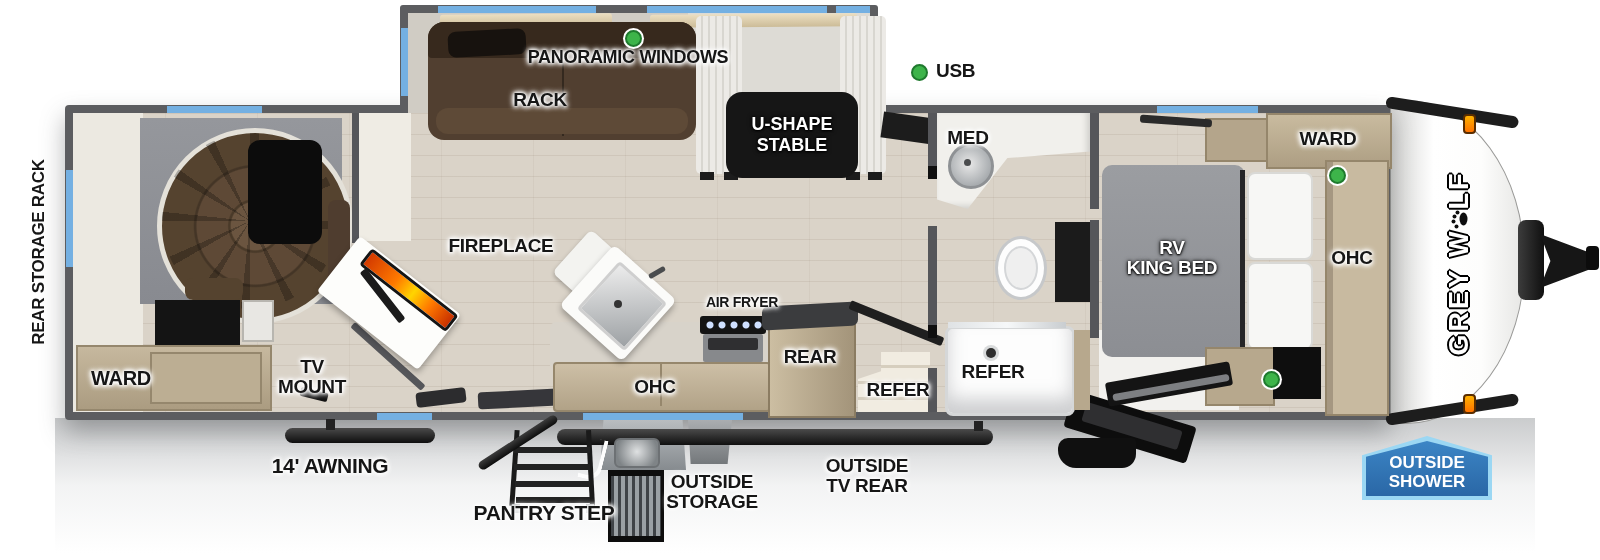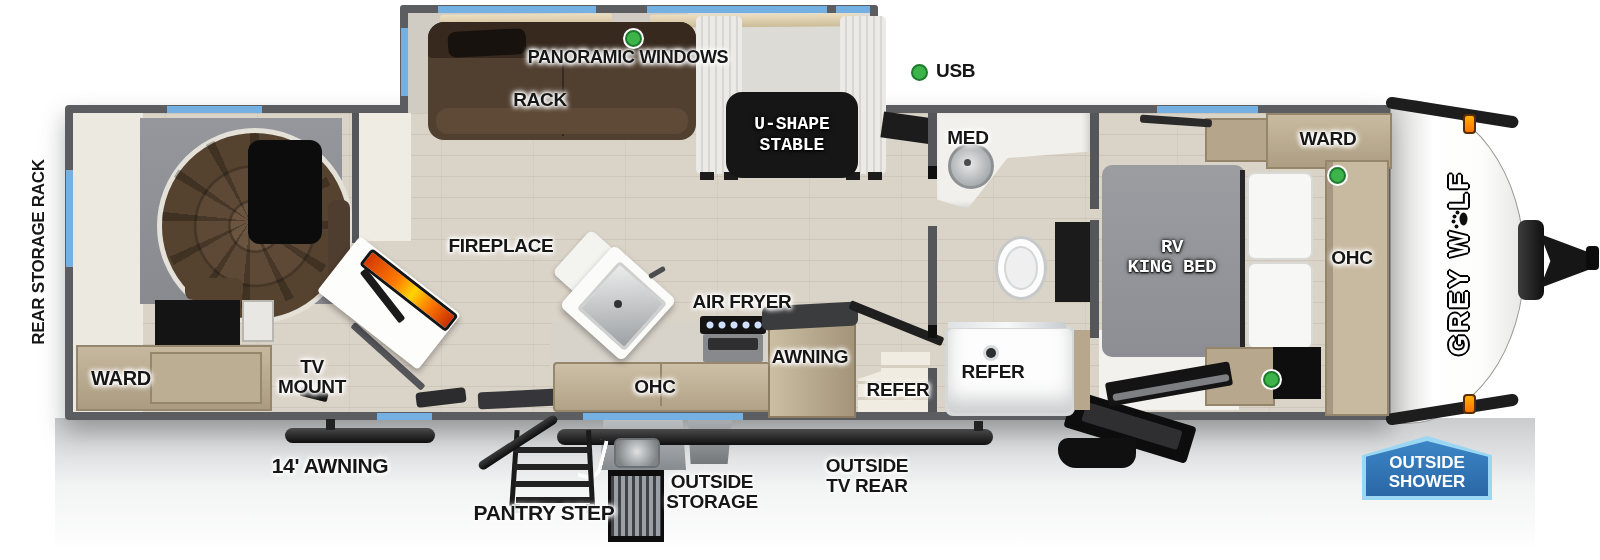--- a/index.html
+++ b/index.html
@@ -2,21 +2,21 @@
 <html><head>
 <meta charset="utf-8">
 <style>
   html,body{margin:0;padding:0;background:#fff;}
   #stage{position:relative;width:1600px;height:560px;background:#ffffff;overflow:hidden;
          font-family:"Liberation Sans",sans-serif;}
   .a{position:absolute;}
   .lbl{position:absolute;font-weight:700;color:#161616;white-space:nowrap;text-align:center;
        transform:translate(-50%,-50%);letter-spacing:-0.3px;line-height:1.04;
        text-shadow:0 0 3px #fff,0 0 4px #fff,0 0 6px #fff,0 0 7px #fff,0 1px 5px #fff;z-index:40;}
-  .lbl-light{color:#fff;text-shadow:0 1px 2px rgba(0,0,0,.95),0 0 3px rgba(0,0,0,.85),0 0 5px rgba(0,0,0,.7);font-family:Liberation Mono, monospace;}
+  .lbl-light{color:#fff;text-shadow:0 1px 2px rgba(0,0,0,.95),0 0 3px rgba(0,0,0,.85),0 0 5px rgba(0,0,0,.7);}
   .vert{transform:translate(-50%,-50%) rotate(-90deg);}
   .dot{position:absolute;width:13px;height:13px;border-radius:50%;background:#3db44a;
        border:2px solid #1e側7a2e;box-shadow:0 0 0 2px #fff;z-index:42;}
   .dot{border:2px solid #1f7a2e;}
   .win{position:absolute;background:#74b0e2;z-index:30;}
   .wallseg{position:absolute;background:#55565a;z-index:12;}
   .floor{background:#dad3c8;
     background-image:repeating-linear-gradient(180deg,rgba(125,105,85,.12) 0 1px,transparent 1px 21px),
                      repeating-linear-gradient(90deg,rgba(125,105,85,.07) 0 1px,transparent 1px 92px);}
   .bench{background:repeating-linear-gradient(90deg,#eceae6 0 5px,#d8d6d0 5px 7px);border-radius:5px;}
@@ -264,23 +264,23 @@
   <div class="lbl vert" style="left:39px;top:252px;font-size:17px;">REAR STORAGE RACK</div>
   <div class="lbl" style="left:121px;top:378px;font-size:20px;">WARD</div>
   <div class="lbl" style="left:312px;top:377px;font-size:19px;">
     <div>TV</div>
     <div>MOUNT</div>
   </div>
   <div class="lbl" style="left:330px;top:466px;font-size:21px;">14' AWNING</div>
   <div class="lbl" style="left:628px;top:57px;font-size:18px;">PANORAMIC WINDOWS</div>
   <div class="lbl" style="left:540px;top:100px;font-size:19px;">RACK</div>
   <div class="lbl" style="left:501px;top:246px;font-size:19px;">FIREPLACE</div>
-  <div class="lbl" style="left:742px;top:302px;font-size:19px;">AIR FRYER</div>
+  <div class="lbl" style="left:742px;top:302px;font-size:14px;">AIR FRYER</div>
   <div class="lbl" style="left:655px;top:387px;font-size:19px;">OHC</div>
-  <div class="lbl" style="left:810px;top:357px;font-size:19px;">AWNING</div>
+  <div class="lbl" style="left:810px;top:357px;font-size:19px;">REAR</div>
   <div class="lbl" style="left:898px;top:390px;font-size:19px;">REFER</div>
   <div class="lbl" style="left:968px;top:138px;font-size:19px;">MED</div>
   <div class="lbl" style="left:993px;top:372px;font-size:19px;">REFER</div>
   <div class="lbl lbl-light" style="left:1172px;top:258px;font-size:19px;">
     <div>RV</div>
     <div>KING BED</div>
   </div>
   <div class="lbl" style="left:1328px;top:139px;font-size:19px;">WARD</div>
   <div class="lbl" style="left:1352px;top:258px;font-size:19px;">OHC</div>
   <div class="lbl" style="left:544px;top:513px;font-size:21px;">PANTRY STEP</div>

